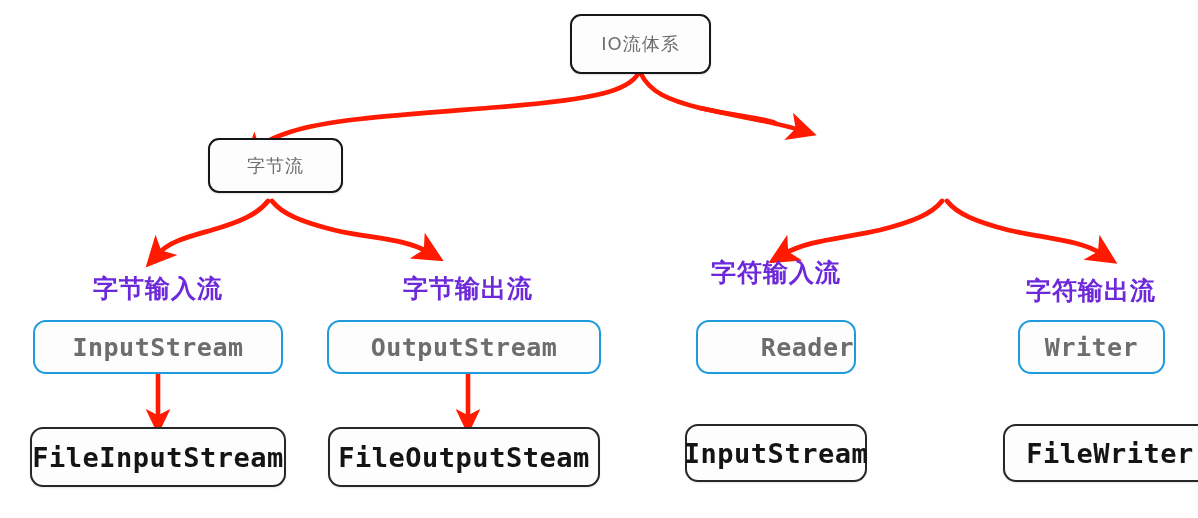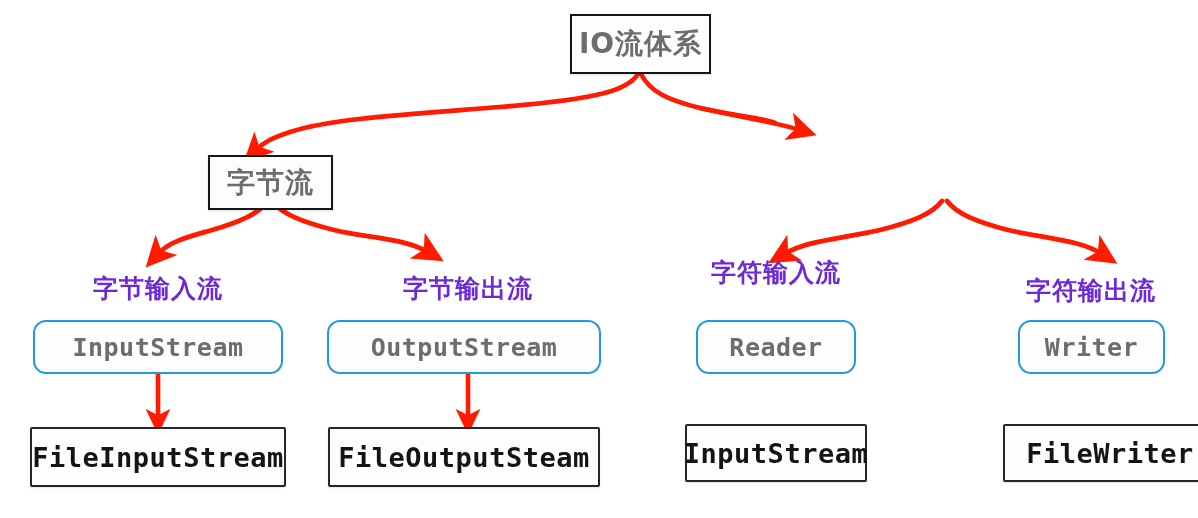--- a/index.html
+++ b/index.html
@@ -31,42 +31,41 @@
     display: flex;
     align-items: center;
     justify-content: center;
     background: #fdfdfd;
     text-align: center;
     line-height: 1;
   }
   
   .node-topic {
     border: 2.5px solid #16171a;
-    border-radius: 0;
+    border-radius: 11px;
     color: #6d6d6d;
     font-family: "DejaVu Sans", sans-serif;
-    font-size: 28px;
+    font-size: 18px;
     letter-spacing: 1px;
     box-shadow: 0 1px 2px rgba(0,0,0,0.12);
-    font-weight: bold;
   }
   
   .node-api {
     border: 2.2px solid #1e9bdd;
     border-radius: 13px;
     color: #6d6d6d;
     font-family: "DejaVu Sans Mono", monospace;
     font-weight: bold;
     font-size: 25px;
     letter-spacing: 0.5px;
   }
   
   .node-impl {
     border: 2.5px solid #26272b;
-    border-radius: 2px;
+    border-radius: 13px;
     color: #141414;
     font-family: "DejaVu Sans Mono", monospace;
     font-weight: bold;
     font-size: 27px;
     letter-spacing: 0.5px;
     box-shadow: 0 1px 2px rgba(0,0,0,0.10);
   }
   
   .caption {
     position: absolute;
@@ -110,42 +109,42 @@
 
     <path d="M158,374 L158,419" fill="none" stroke="#ff1a00" stroke-width="4.6" stroke-linecap="butt" marker-end="url(#ah2)"></path>
 
     <path d="M468,374 L468,419" fill="none" stroke="#ff1a00" stroke-width="4.6" stroke-linecap="butt" marker-end="url(#ah2)"></path>
   </svg>
 
   <div class="node node-topic" style="left:570px; top:14px; width:141px; height:60px;">
     <span>IO流体系</span>
   </div>
 
-  <div class="node node-topic" style="left:208px; top:155px; width:125px; height:55px;">
+  <div class="node node-topic" style="left:208px; top:138px; width:135px; height:55px;">
     <span>字节流</span>
   </div>
 
 
   <div class="caption" style="left:33px; top:276px; width:250px;">字节输入流</div>
 
   <div class="caption" style="left:343px; top:276px; width:250px;">字节输出流</div>
 
   <div class="caption" style="left:660px; top:260px; width:232px;">字符输入流</div>
 
   <div class="caption" style="left:975px; top:278px; width:232px;">字符输出流</div>
 
   <div class="node node-api" style="left:33px; top:320px; width:250px; height:54px;">
     <span>InputStream</span>
   </div>
 
   <div class="node node-api" style="left:327px; top:320px; width:274px; height:54px;">
     <span>OutputStream</span>
   </div>
 
-  <div class="node node-api" style="left:696px; top:320px; width:160px; height:54px;">
+  <div class="node node-api" style="left:696px; top:320px; width:160px; height:54px;justify-content:flex-end;">
     <span>Reader</span>
   </div>
 
   <div class="node node-api" style="left:1018px; top:320px; width:147px; height:54px;">
     <span>Writer</span>
   </div>
 
   <div class="node node-impl" style="left:30px; top:427px; width:256px; height:60px;">
     <span>FileInputStream</span>
   </div>

